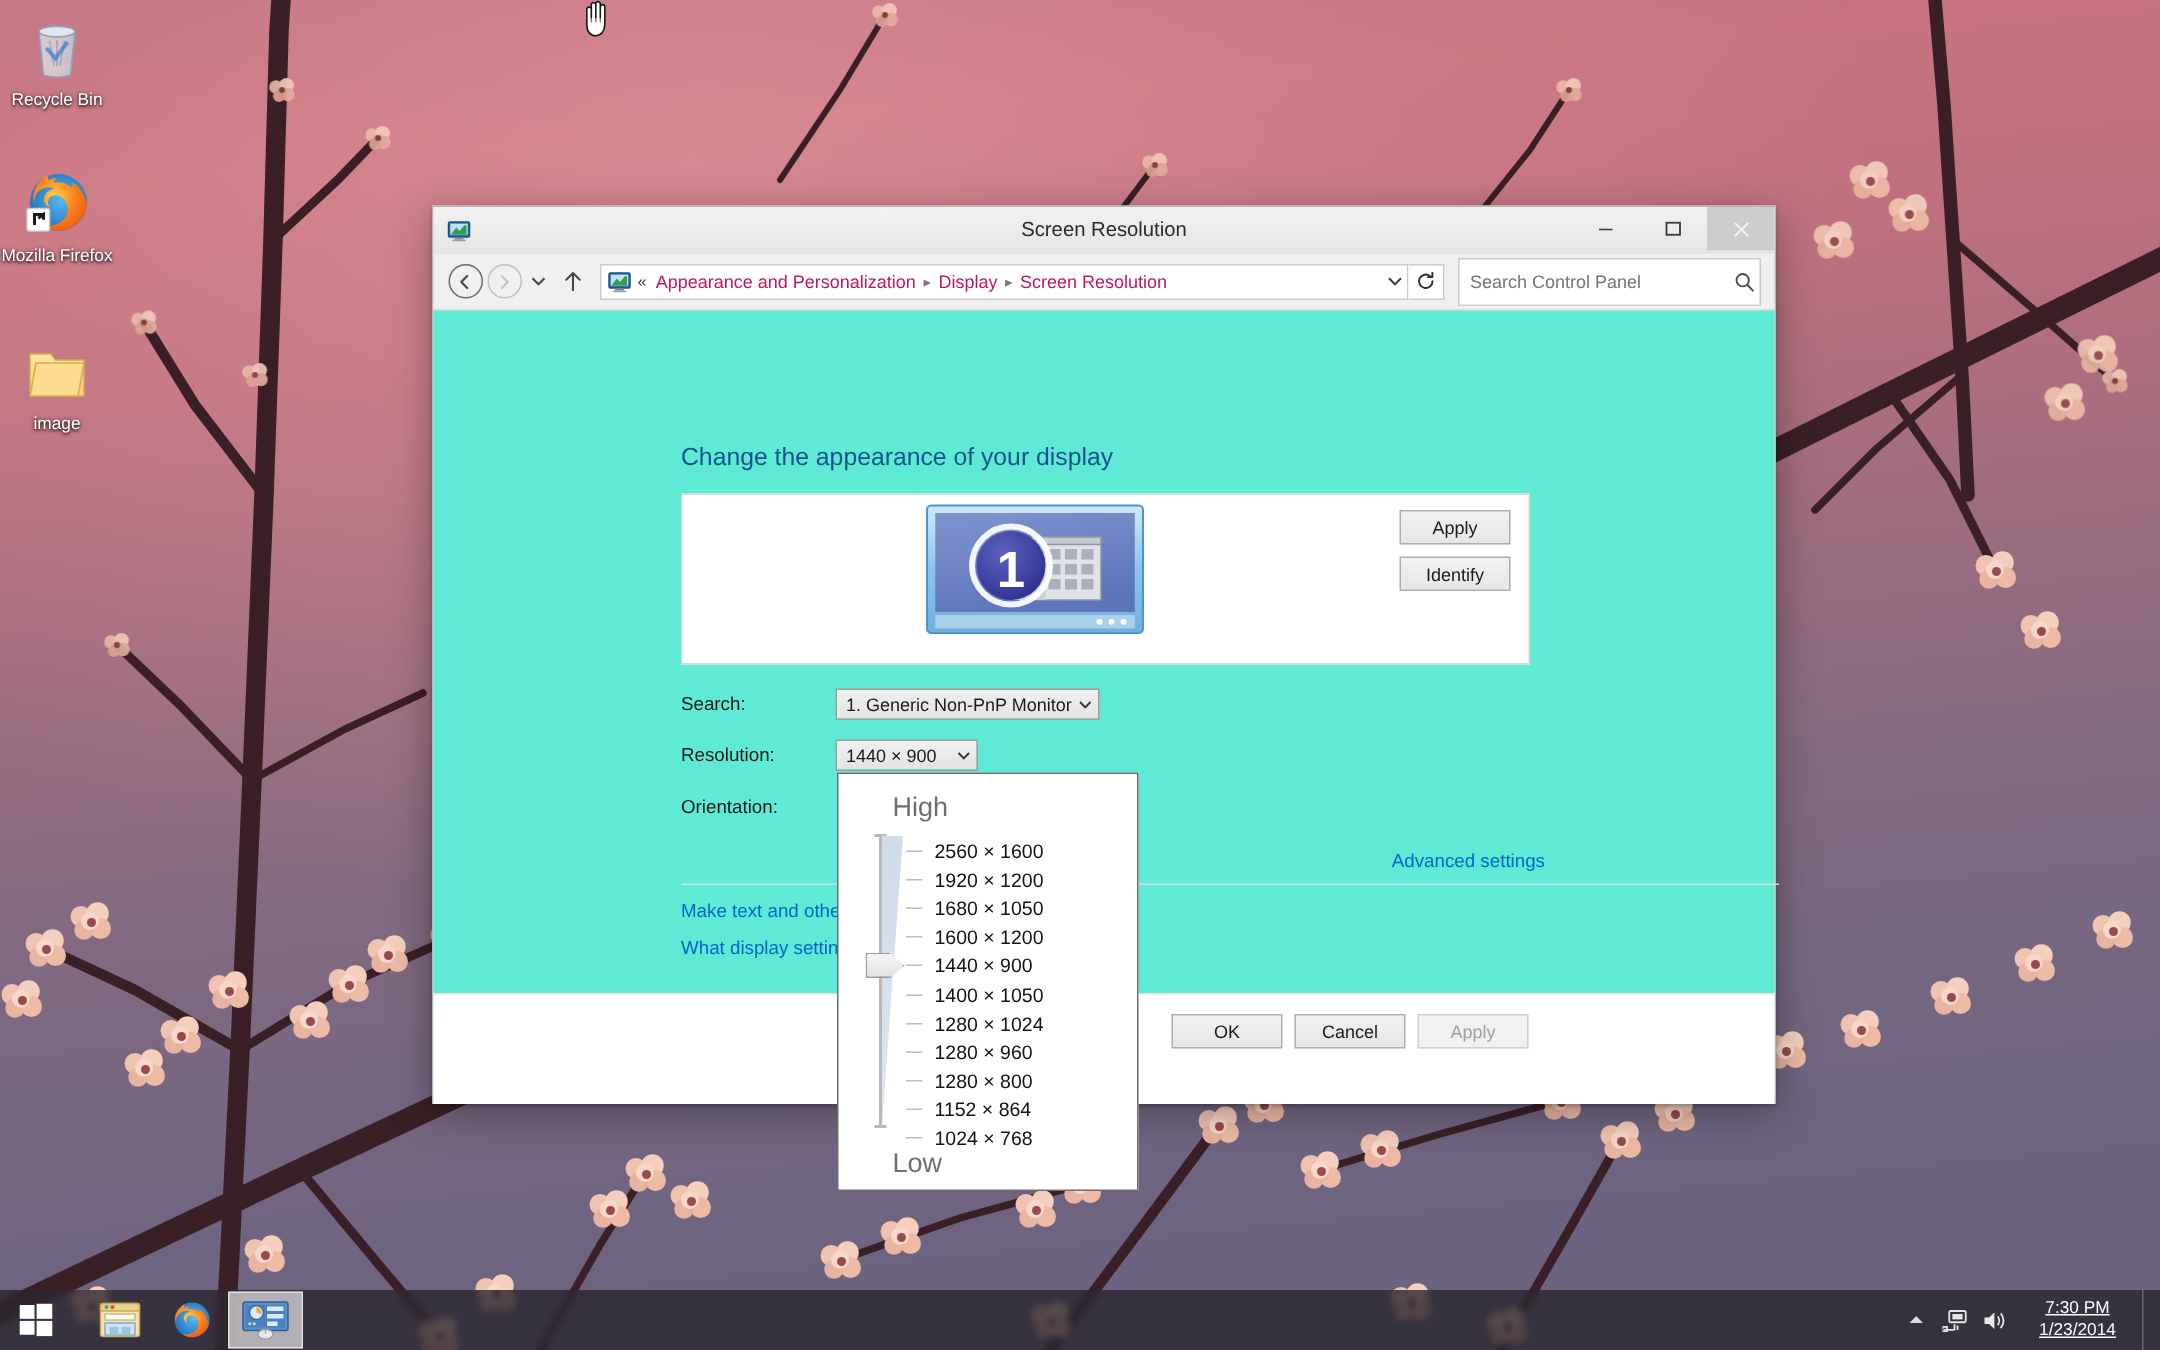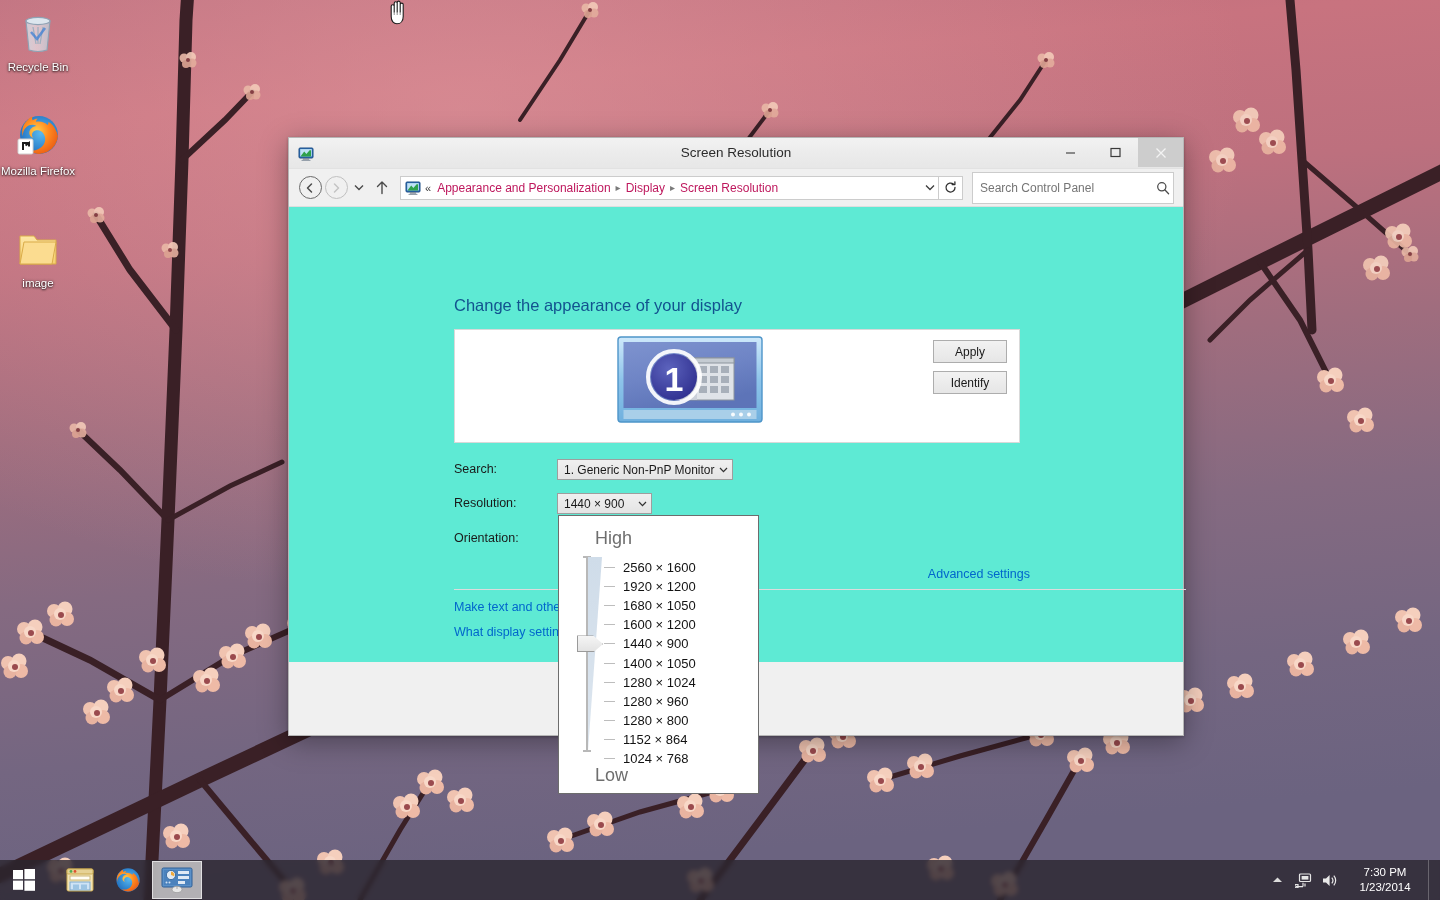--- a/index.html
+++ b/index.html
@@ -325,20 +325,21 @@
   .tray-icon {
     width: 26px; height: 40px;
     display:flex; align-items:center; justify-content:center;
     color:#e8e8e8; cursor:default;
   }
   #clock {
     width: 86px; height: 32px;
     display:flex; flex-direction:column; align-items:center; justify-content:center;
     color:#fff; font-size: 11.5px; line-height: 15px;
     cursor: default;
+    text-decoration: underline;
   }
   #show-desktop {
     width: 8px; height: 40px;
     border-left: 1px solid rgba(255,255,255,.25);
   }
 
   
   #cursor {
     position: absolute; left: 387px; top: 0px;
     width: 22px; height: 26px;
@@ -761,20 +762,25 @@
             <div class="opt-label" style="top: 215.9px;">1152 × 864</div>
             <div class="tick" style="top: 242px;"></div>
             <div class="opt-label" style="top: 235px;">1024 × 768</div>
           </div>
         <div id="slider-thumb" style="top: 119.4px;"></div>
         <div class="cap-low">Low</div>
       </div>
 
     </div>
 
+    <div id="win-footer">
+      <div class="foot-btn" id="btn-ok">OK</div>
+      <div class="foot-btn" id="btn-cancel">Cancel</div>
+      <div class="foot-btn disabled" id="btn-apply">Apply</div>
+    </div>
   </div>
 
   <div id="taskbar">
     <div id="start-btn">
       <svg width="22" height="22" viewBox="0 0 22 22">
         <rect x="0" y="1" width="10" height="9.2" fill="#ffffff"></rect>
         <rect x="11.4" y="0" width="10.6" height="10.2" fill="#ffffff"></rect>
         <rect x="0" y="11.6" width="10" height="9.2" fill="#ffffff"></rect>
         <rect x="11.4" y="11.6" width="10.6" height="10.2" fill="#ffffff"></rect>
       </svg>

